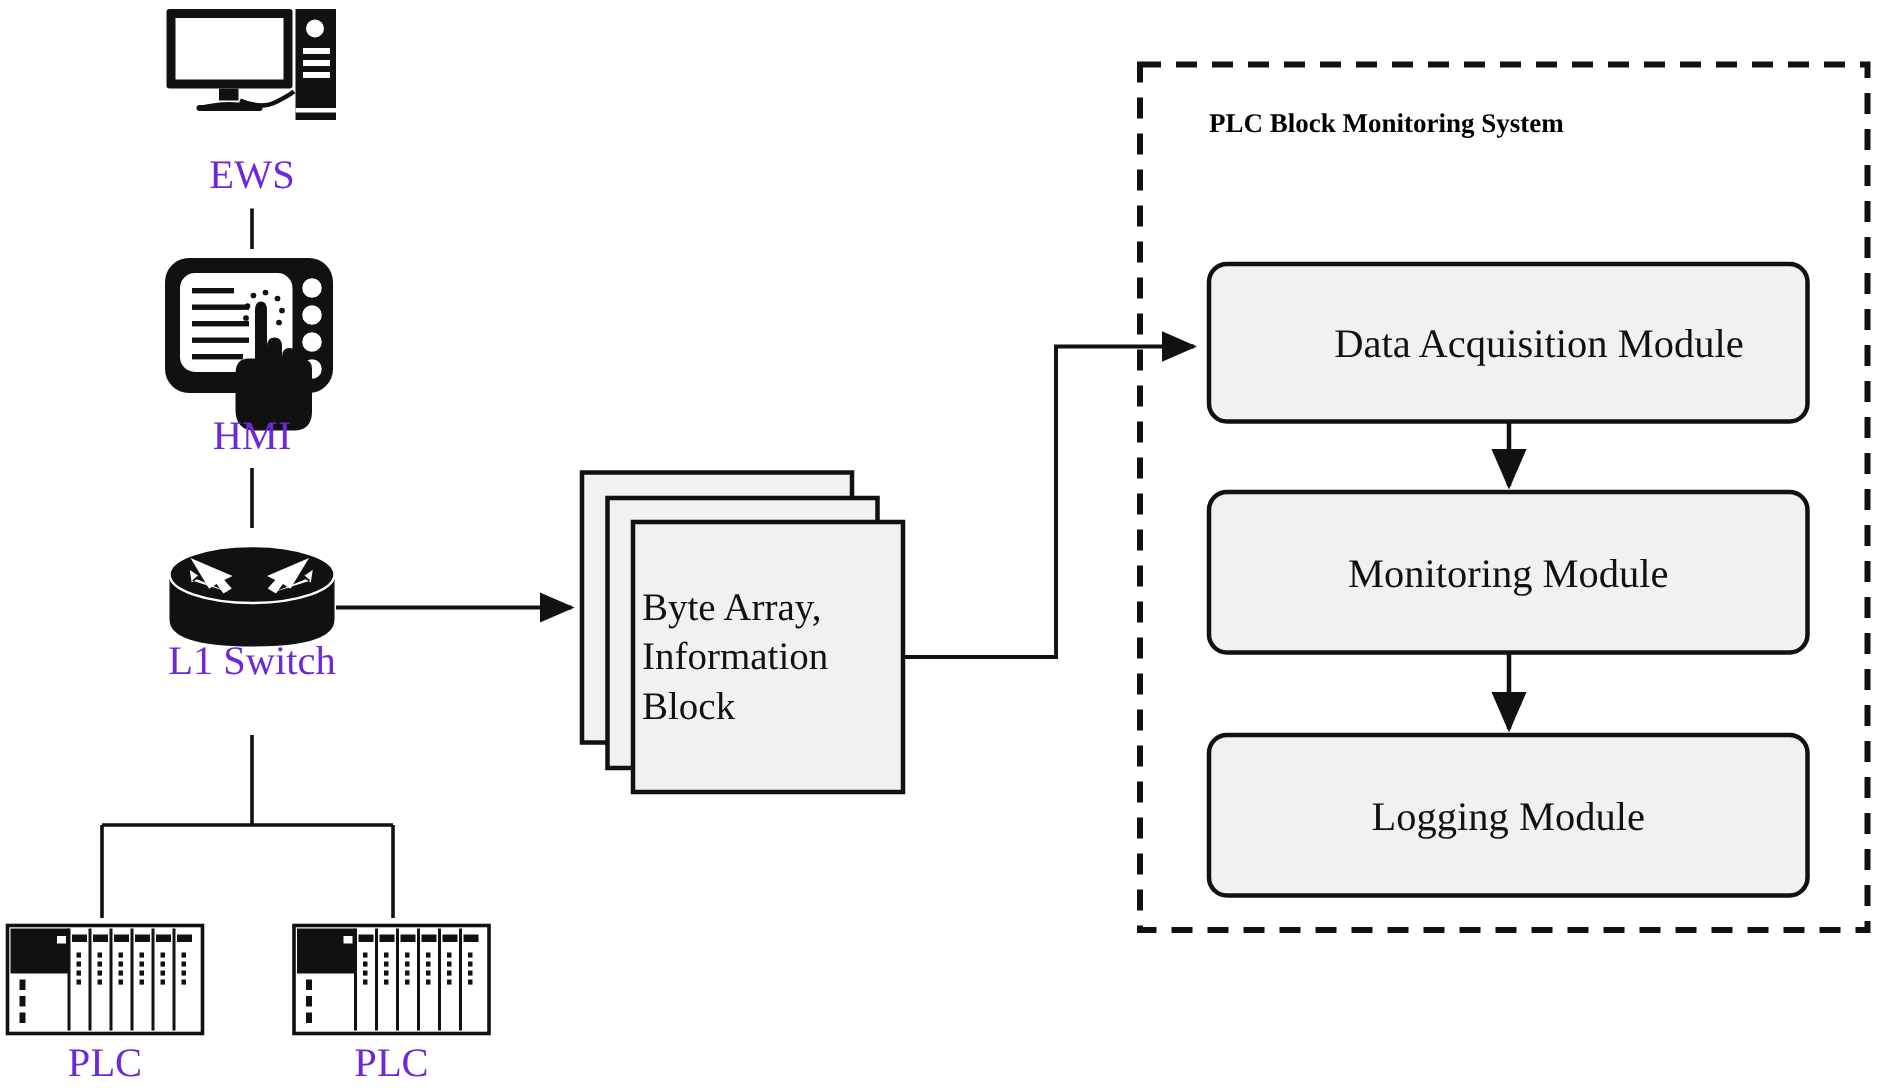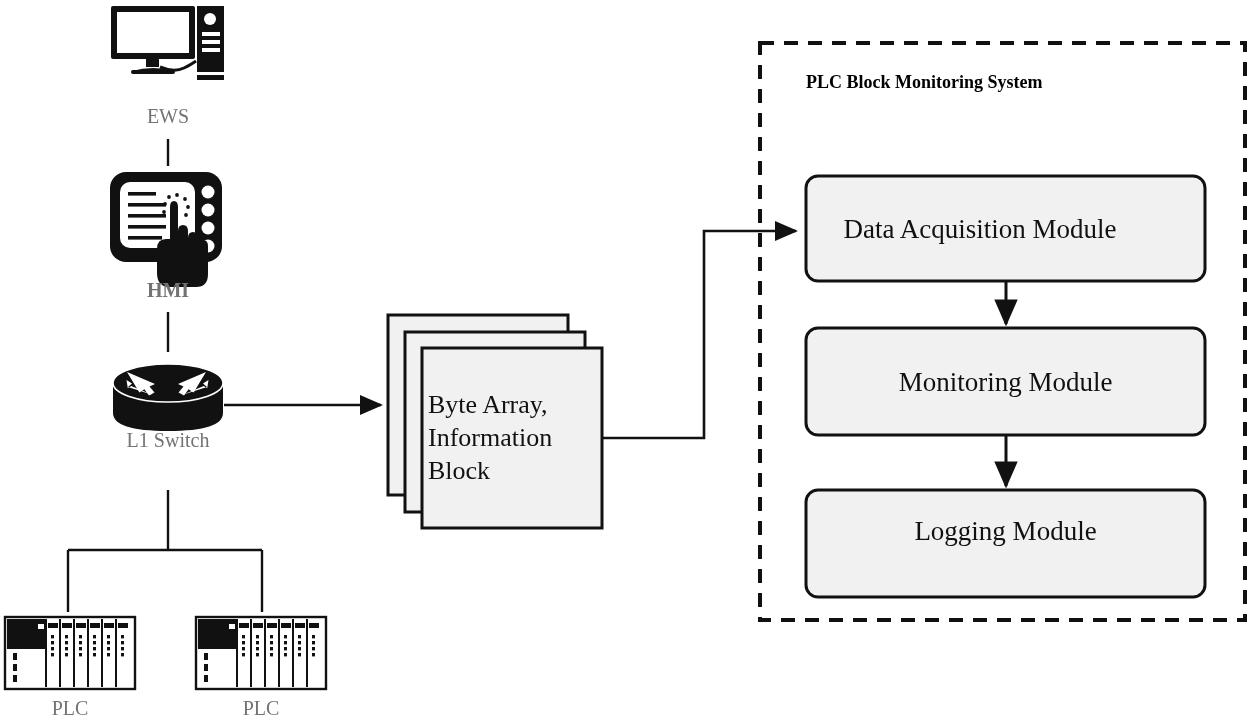--- a/index.html
+++ b/index.html
@@ -22,23 +22,23 @@
     position: absolute;
     left: 0;
     top: 0;
     width: 1255px;
     height: 725px;
   }
   .node-label {
     position: absolute;
     text-align: center;
     font-family: "Liberation Serif", serif;
-    font-size: 20px;
+    font-size: 27px;
     line-height: 30px;
-    color: #737373;
+    color: #6d28d9;
     white-space: nowrap;
   }
   .card-text {
     position: absolute;
     text-align: left;
     font-family: "Liberation Serif", serif;
     font-size: 26px;
     line-height: 33px;
     color: #111111;
   }
@@ -305,35 +305,35 @@
     <rect x="806" y="176" width="399" height="105" rx="12" fill="#f1f1f1" stroke="#111111" stroke-width="3"></rect>
     <rect x="806" y="328" width="399" height="107" rx="12" fill="#f1f1f1" stroke="#111111" stroke-width="3"></rect>
     <rect x="806" y="490" width="399" height="107" rx="12" fill="#f1f1f1" stroke="#111111" stroke-width="3"></rect>
 
     <line x1="1006" y1="281" x2="1006" y2="324" stroke="#111111" stroke-width="3" marker-end="url(#arrowhead)"></line>
     <line x1="1006" y1="435" x2="1006" y2="486" stroke="#111111" stroke-width="3" marker-end="url(#arrowhead)"></line>
   </svg>
 
   <div class="node-label" style="left:98px; top:101px; width:140px;">EWS</div>
 
-  <div class="node-label" style="left:98px; top:275px; width:140px;font-weight:bold;">HMI</div>
+  <div class="node-label" style="left:98px; top:275px; width:140px;">HMI</div>
 
   <div class="node-label" style="left:78px; top:425px; width:180px;">L1 Switch</div>
 
   <div class="node-label" style="left:0px; top:693px; width:140px;">PLC</div>
 
   <div class="node-label" style="left:191px; top:693px; width:140px;">PLC</div>
 
   <div class="card-text" style="left:428px; top:388px; width:168px;">
     <div>Byte Array,</div>
     <div>Information</div>
     <div>Block</div>
   </div>
 
   <div class="panel-title" style="left:806px; top:72px;">PLC Block Monitoring System</div>
 
-  <div class="module-text" style="left:760px; top:214px; width:440px;">Data Acquisition Module</div>
+  <div class="module-text" style="left:806px; top:214px; width:440px;">Data Acquisition Module</div>
 
   <div class="module-text" style="left:806px; top:367px; width:399px;">Monitoring Module</div>
 
-  <div class="module-text" style="left:806px; top:516px; width:399px;">Logging Module</div>
+  <div class="module-text" style="left:806px; top:529px; width:399px;">Logging Module</div>
 
 </div>
 
 </body></html>

